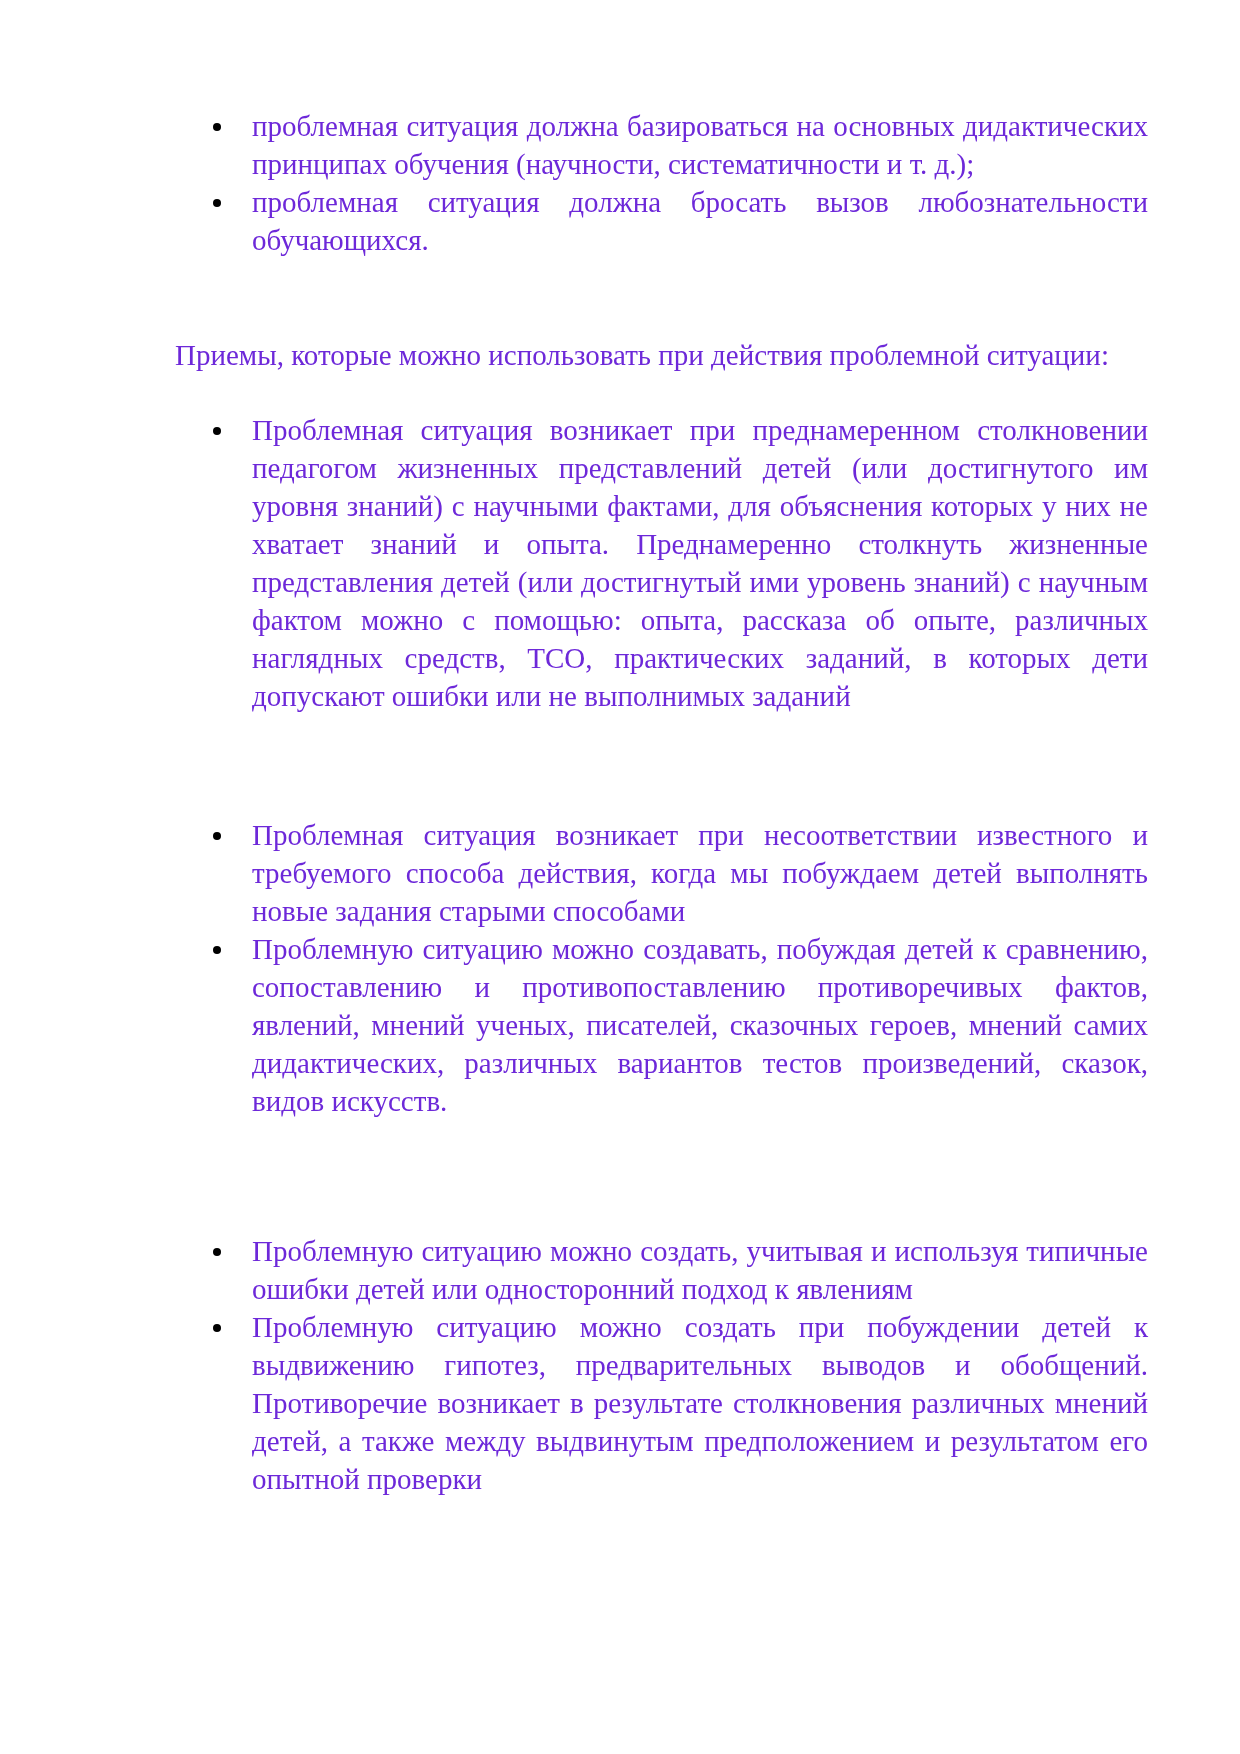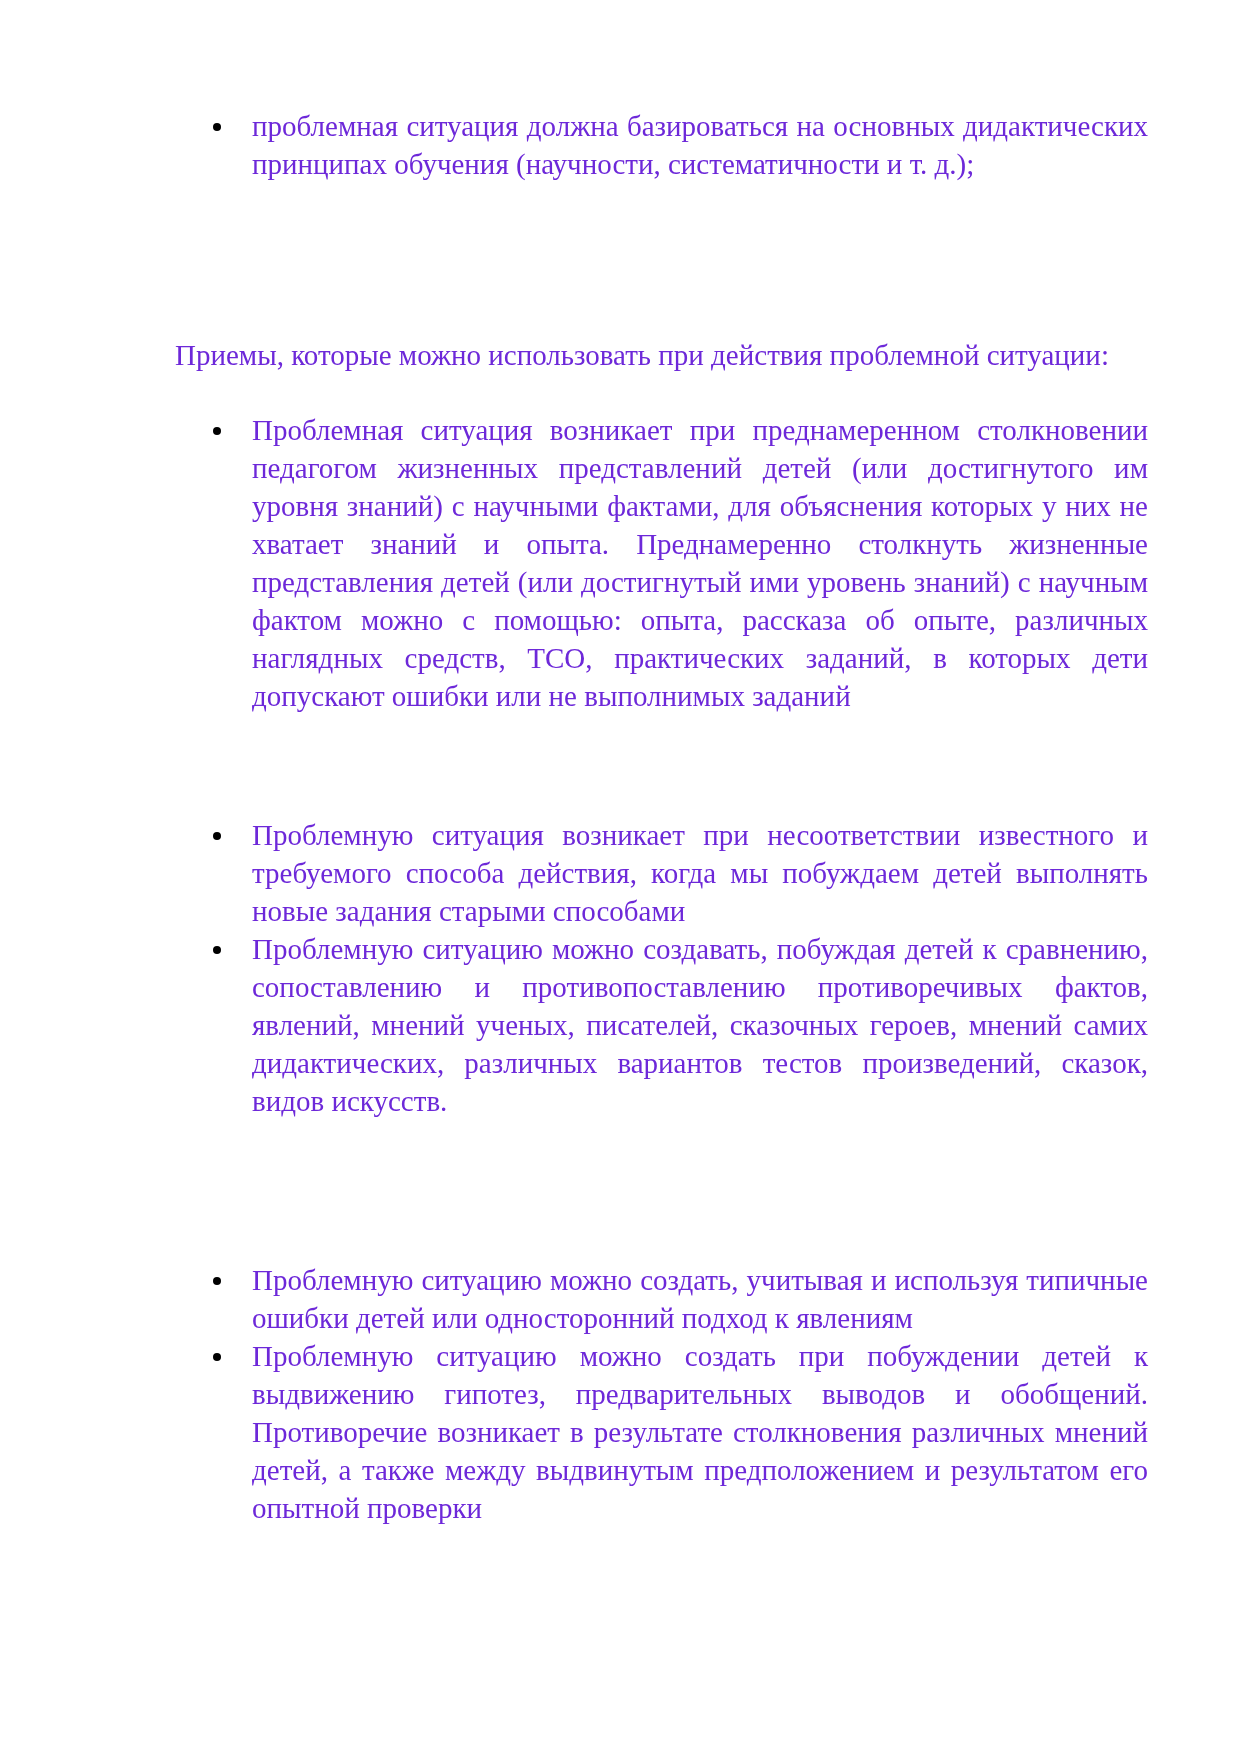--- a/index.html
+++ b/index.html
@@ -27,50 +27,54 @@
 <body>
 
 <div class="page">
 
   <div class="block" style="top:107px;">
     <ul class="bullets">
       <li>
         <span class="dot"></span>
         <span class="txt">проблемная ситуация должна базироваться на основных дидактических принципах обучения (научности, систематичности и т. д.);</span>
       </li>
+      <li>
+        <span class="dot"></span>
+        <span class="txt">проблемная ситуация должна бросать вызов любознательности обучающихся.</span>
+      </li>
     </ul>
   </div>
 
   <div class="block" style="top:336px;">
     <p class="para" style="transform:none;width:973px;text-align:justify;">Приемы, которые можно использовать при действия проблемной ситуации:</p>
   </div>
 
   <div class="block" style="top:411px;">
     <ul class="bullets">
       <li>
         <span class="dot"></span>
         <span class="txt">Проблемная ситуация возникает при преднамеренном столкновении педагогом жизненных представлений детей (или достигнутого им уровня знаний) с научными фактами, для объяснения которых у них не хватает знаний и опыта. Преднамеренно столкнуть жизненные представления детей (или достигнутый ими уровень знаний) с научным фактом можно с помощью: опыта, рассказа об опыте, различных наглядных средств, ТСО, практических заданий, в которых дети допускают ошибки или не выполнимых заданий</span>
       </li>
     </ul>
   </div>
 
   <div class="block" style="top:816px;">
     <ul class="bullets">
       <li>
         <span class="dot"></span>
-        <span class="txt">Проблемную ситуация возникает при несоответствии известного и требуемого способа действия, когда мы побуждаем детей выполнять новые задания старыми способами</span>
+        <span class="txt">Проблемная ситуация возникает при несоответствии известного и требуемого способа действия, когда мы побуждаем детей выполнять новые задания старыми способами</span>
       </li>
       <li>
         <span class="dot"></span>
         <span class="txt">Проблемную ситуацию можно создавать, побуждая детей к сравнению, сопоставлению и противопоставлению противоречивых фактов, явлений, мнений ученых, писателей, сказочных героев, мнений самих дидактических, различных вариантов тестов произведений, сказок, видов искусств.</span>
       </li>
     </ul>
   </div>
 
-  <div class="block" style="top:1261px;">
+  <div class="block" style="top:1232px;">
     <ul class="bullets">
       <li>
         <span class="dot"></span>
         <span class="txt">Проблемную ситуацию можно создать, учитывая и используя типичные ошибки детей или односторонний подход к явлениям</span>
       </li>
       <li>
         <span class="dot"></span>
         <span class="txt">Проблемную ситуацию можно создать при побуждении детей к выдвижению гипотез, предварительных выводов и обобщений. Противоречие возникает в результате столкновения различных мнений детей, а также между выдвинутым предположением и результатом его опытной проверки</span>
       </li>
     </ul>

